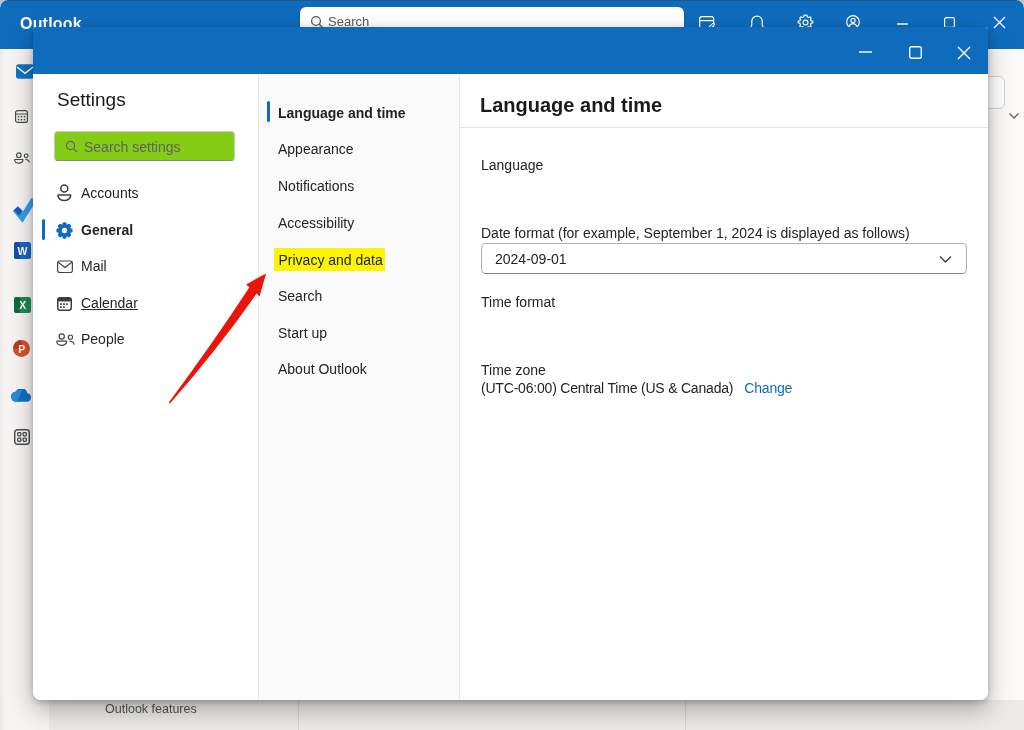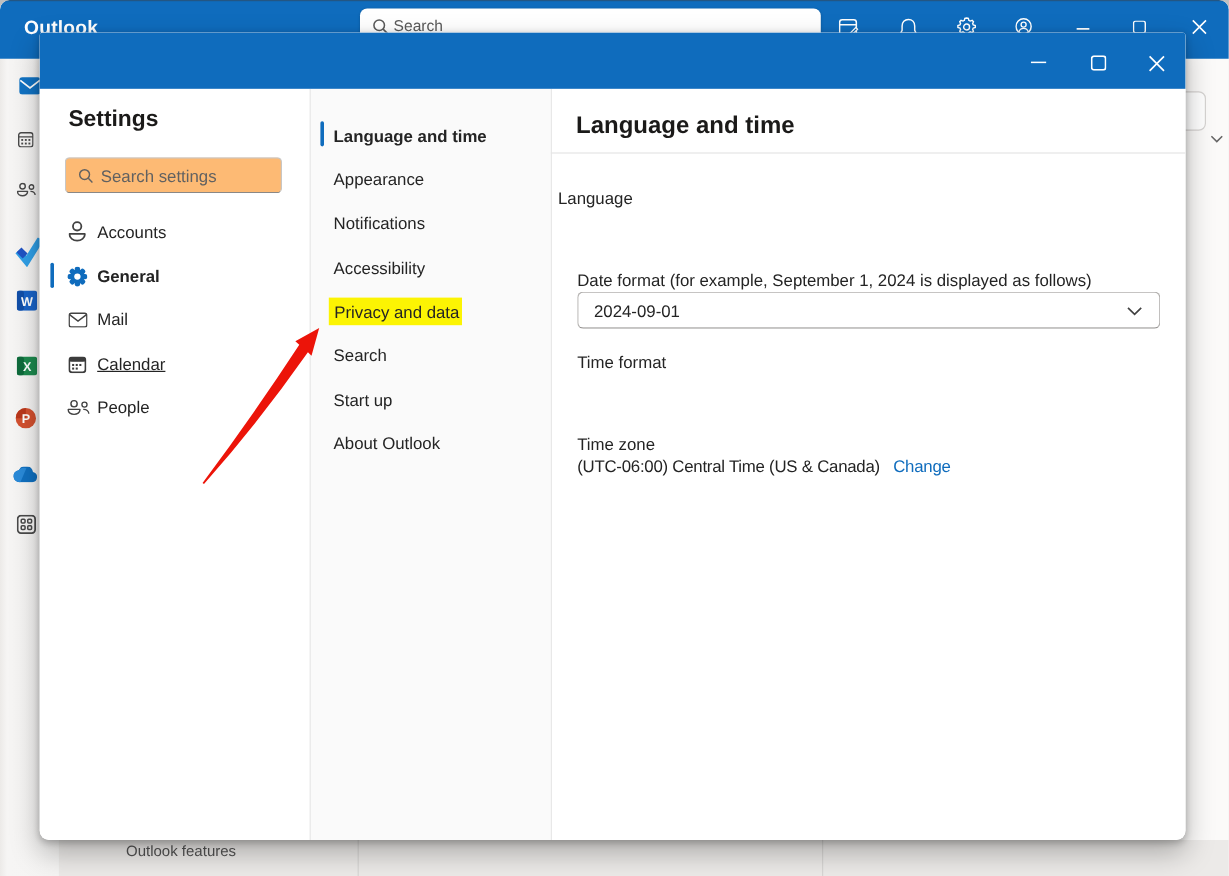--- a/index.html
+++ b/index.html
@@ -12,22 +12,22 @@
   #appbody{position:absolute;left:0;top:49px;width:1024px;height:681px;background:#fbfaf9;}
   #rail{position:absolute;left:0;top:0;width:49px;height:681px;background:linear-gradient(90deg,#eceae8 0,#f6f5f4 6px,#f5f4f3 100%);}
   #bottomstrip{position:absolute;left:49px;top:651px;width:975px;height:30px;background:#eceae8;}
   .vline{position:absolute;top:651px;width:1px;height:30px;background:#d8d6d4;}
   
   #dlg{position:absolute;left:33px;top:27px;width:955px;height:673px;background:#fff;border-radius:3px 3px 8px 8px;overflow:hidden;box-shadow:0 10px 24px rgba(0,0,0,.28),0 2px 6px rgba(0,0,0,.22);}
   #dlgbar{position:absolute;left:0;top:0;width:955px;height:47px;background:#0f6cbd;}
   #leftpane{position:absolute;left:0;top:47px;width:225px;height:626px;background:#fff;}
   #midpane{position:absolute;left:225px;top:47px;width:201px;height:626px;background:#fafafa;border-left:1px solid #e8e8e8;}
   #rightpane{position:absolute;left:426px;top:47px;width:529px;height:626px;background:#fff;border-left:1px solid #e8e8e8;}
-  #settingsTitle{position:absolute;left:24px;top:62px;font-size:19px;font-weight:bold;color:#1b1a19;}
-  #setsearch{position:absolute;left:21px;top:104px;width:181px;height:30px;border:1px solid #c8c6c4;border-bottom-color:#8a8886;border-radius:4px;background:#fdba74;}
+  #settingsTitle{position:absolute;left:24px;top:62px;font-size:19px;font-weight:normal;color:#1b1a19;}
+  #setsearch{position:absolute;left:21px;top:104px;width:181px;height:30px;border:1px solid #c8c6c4;border-bottom-color:#8a8886;border-radius:4px;background:#84cc16;}
   #setsearch span{position:absolute;left:29px;top:7px;font-size:14px;color:#616161;}
   .navitem{position:absolute;left:48px;font-size:14px;color:#242424;}
   .mednav{position:absolute;left:20px;font-size:14px;color:#242424;}
   .selbar{position:absolute;width:3px;border-radius:2px;background:#0f6cbd;}
   .rp-label{position:absolute;font-size:14px;color:#242424;}
   .rp-title{position:absolute;left:447px;top:67px;font-size:20px;font-weight:bold;color:#1b1a19;}
   .combo{position:absolute;left:55px;width:486px;height:31px;border:1px solid #b3b1af;border-bottom-color:#8a8886;border-radius:5px;background:#fff;}
   .combo span{position:absolute;left:13px;top:7px;font-size:14px;color:#242424;}
   .combo svg{position:absolute;right:14px;top:11px;}
   .hl{background:#fcf403;}
@@ -222,21 +222,21 @@
       <div class="mednav" style="left:245px;top:151px;">Notifications</div>
       <div class="mednav" style="left:245px;top:187.5px;">Accessibility</div>
       <div class="mednav hl" style="left:241px;top:221px;padding:3.5px 2px 3.5px 4.5px;">Privacy and data</div>
       <div class="mednav" style="left:245px;top:261px;">Search</div>
       <div class="mednav" style="left:245px;top:297.5px;">Start up</div>
       <div class="mednav" style="left:245px;top:334px;text-align:right;">About Outlook</div>
     </div>
 
     <div class="rp-title">Language and time</div>
     <div class="abs" style="left:426px;top:99.5px;width:529px;height:1px;background:#e5e5e5;"></div>
-    <div class="rp-label" style="left:432px;top:130px;">Language</div>
+    <div class="rp-label" style="left:448px;top:130px;">Language</div>
     <div class="rp-label" style="left:448px;top:197.5px;">Date format (for example, September 1, 2024 is displayed as follows)</div>
     <div class="combo" style="left:448px;top:215.5px;">
       <span>2024-09-01</span>
       <svg width="13" height="9" viewBox="0 0 13 9">
           <path d="M1 1.5 L6.5 7 L12 1.5" fill="none" stroke="#424242" stroke-width="1.4"></path>
         </svg>
     </div>
     <div class="rp-label" style="left:448px;top:266.5px;">Time format</div>
     <div class="rp-label" style="left:448px;top:335px;">Time zone</div>
     <div class="rp-label" style="left:448px;top:352.5px;letter-spacing:-0.2px;">(UTC-06:00) Central Time (US &amp; Canada)&nbsp;&nbsp; <a class="chg">Change</a></div>

